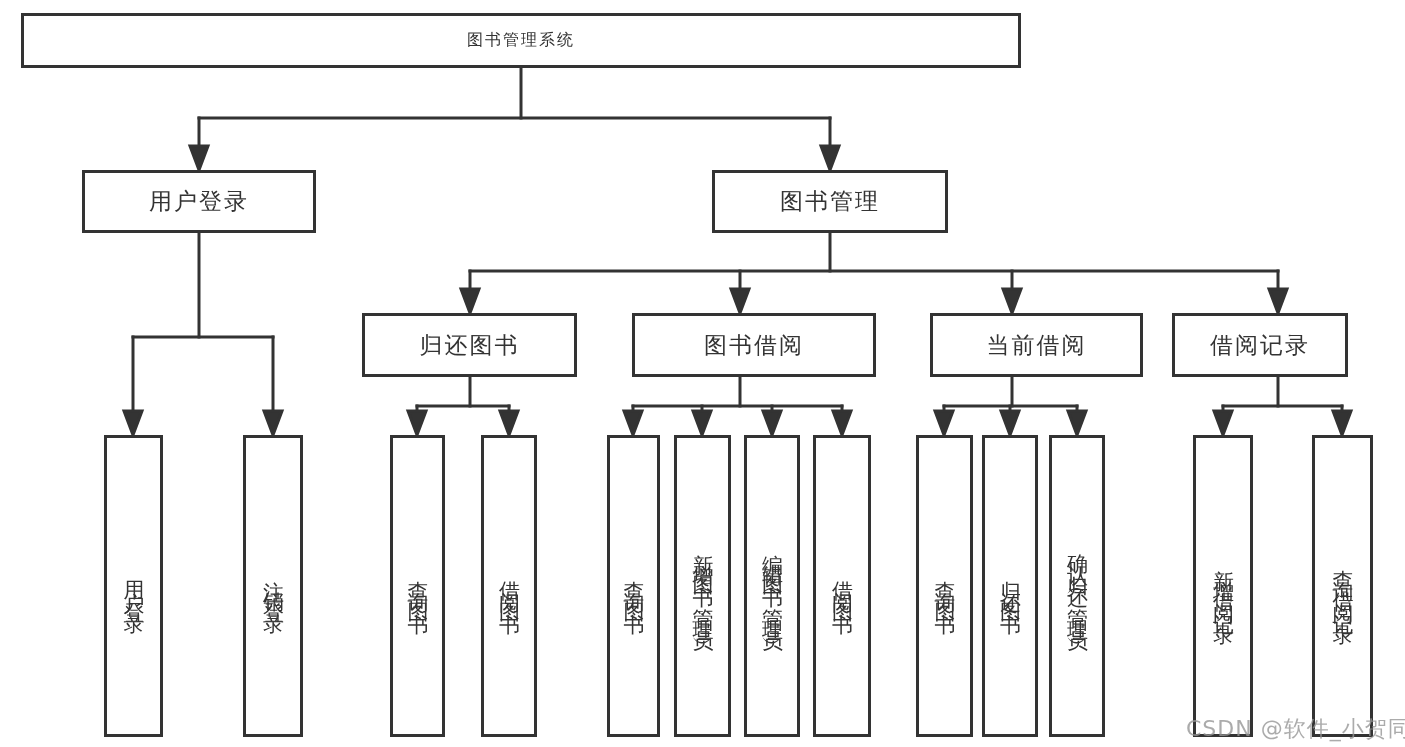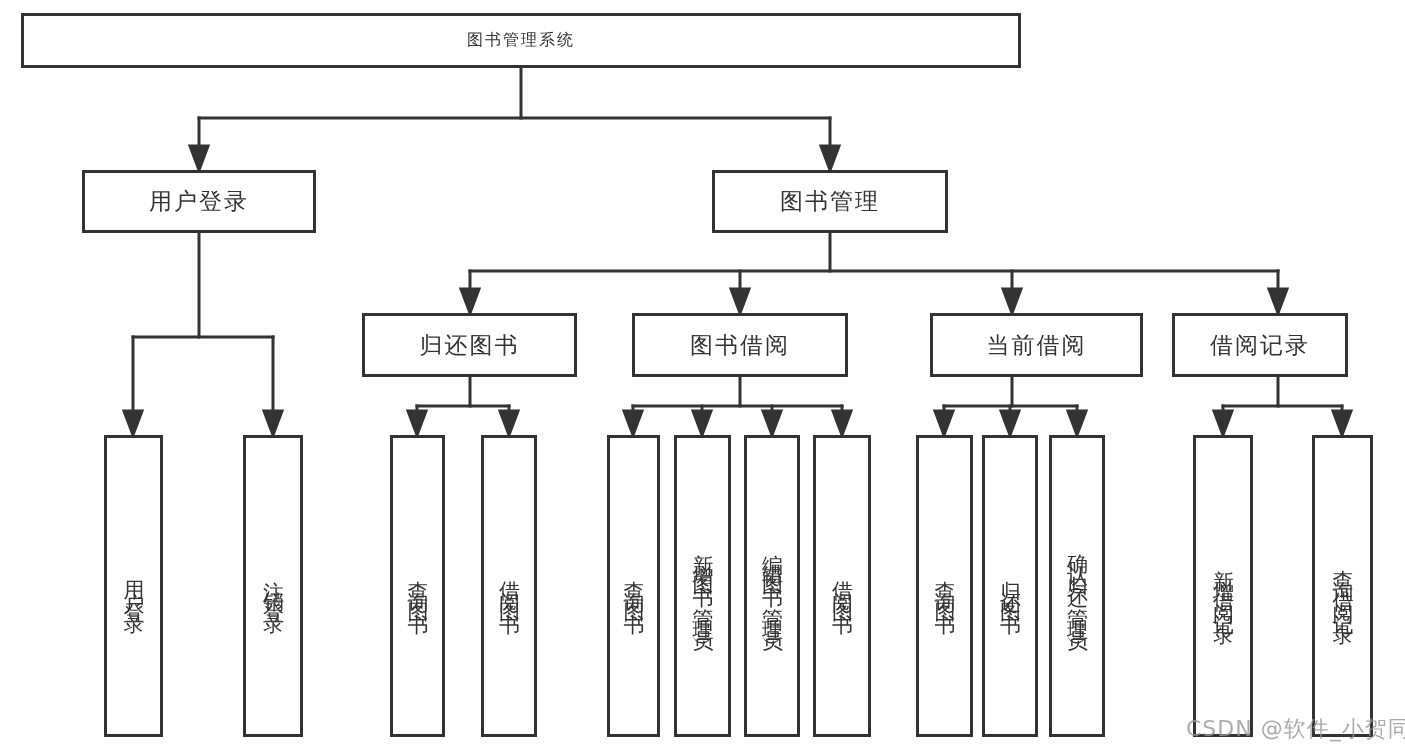--- a/index.html
+++ b/index.html
@@ -115,21 +115,21 @@
       <polygon points="1333,411 1351,411 1342,435"></polygon>
     </g>
   </svg>
 
   <div class="node hnode root-node" style="left:21px; top:13px; width:1000px; height:55px;">图书管理系统</div>
 
   <div class="node hnode" style="left:82px; top:170px; width:234px; height:63px;">用户登录</div>
   <div class="node hnode" style="left:712px; top:170px; width:236px; height:63px;">图书管理</div>
 
   <div class="node hnode" style="left:362px; top:313px; width:215px; height:64px;">归还图书</div>
-  <div class="node hnode" style="left:632px; top:313px; width:216px; height:64px;">图书借阅</div>
+  <div class="node hnode" style="left:632px; top:313px; width:244px; height:64px;">图书借阅</div>
   <div class="node hnode" style="left:930px; top:313px; width:213px; height:64px;">当前借阅</div>
   <div class="node hnode" style="left:1172px; top:313px; width:176px; height:64px;">借阅记录</div>
 
   <div class="node leaf" style="left:104px; top:435px; width:59px; height:302px;">用户登录</div>
   <div class="node leaf" style="left:243px; top:435px; width:60px; height:302px;">注销登录</div>
 
   <div class="node leaf" style="left:390px; top:435px; width:55px; height:302px;">查询图书</div>
   <div class="node leaf" style="left:481px; top:435px; width:56px; height:302px;">借阅图书</div>
 
   <div class="node leaf" style="left:607px; top:435px; width:53px; height:302px;">查询图书</div>

